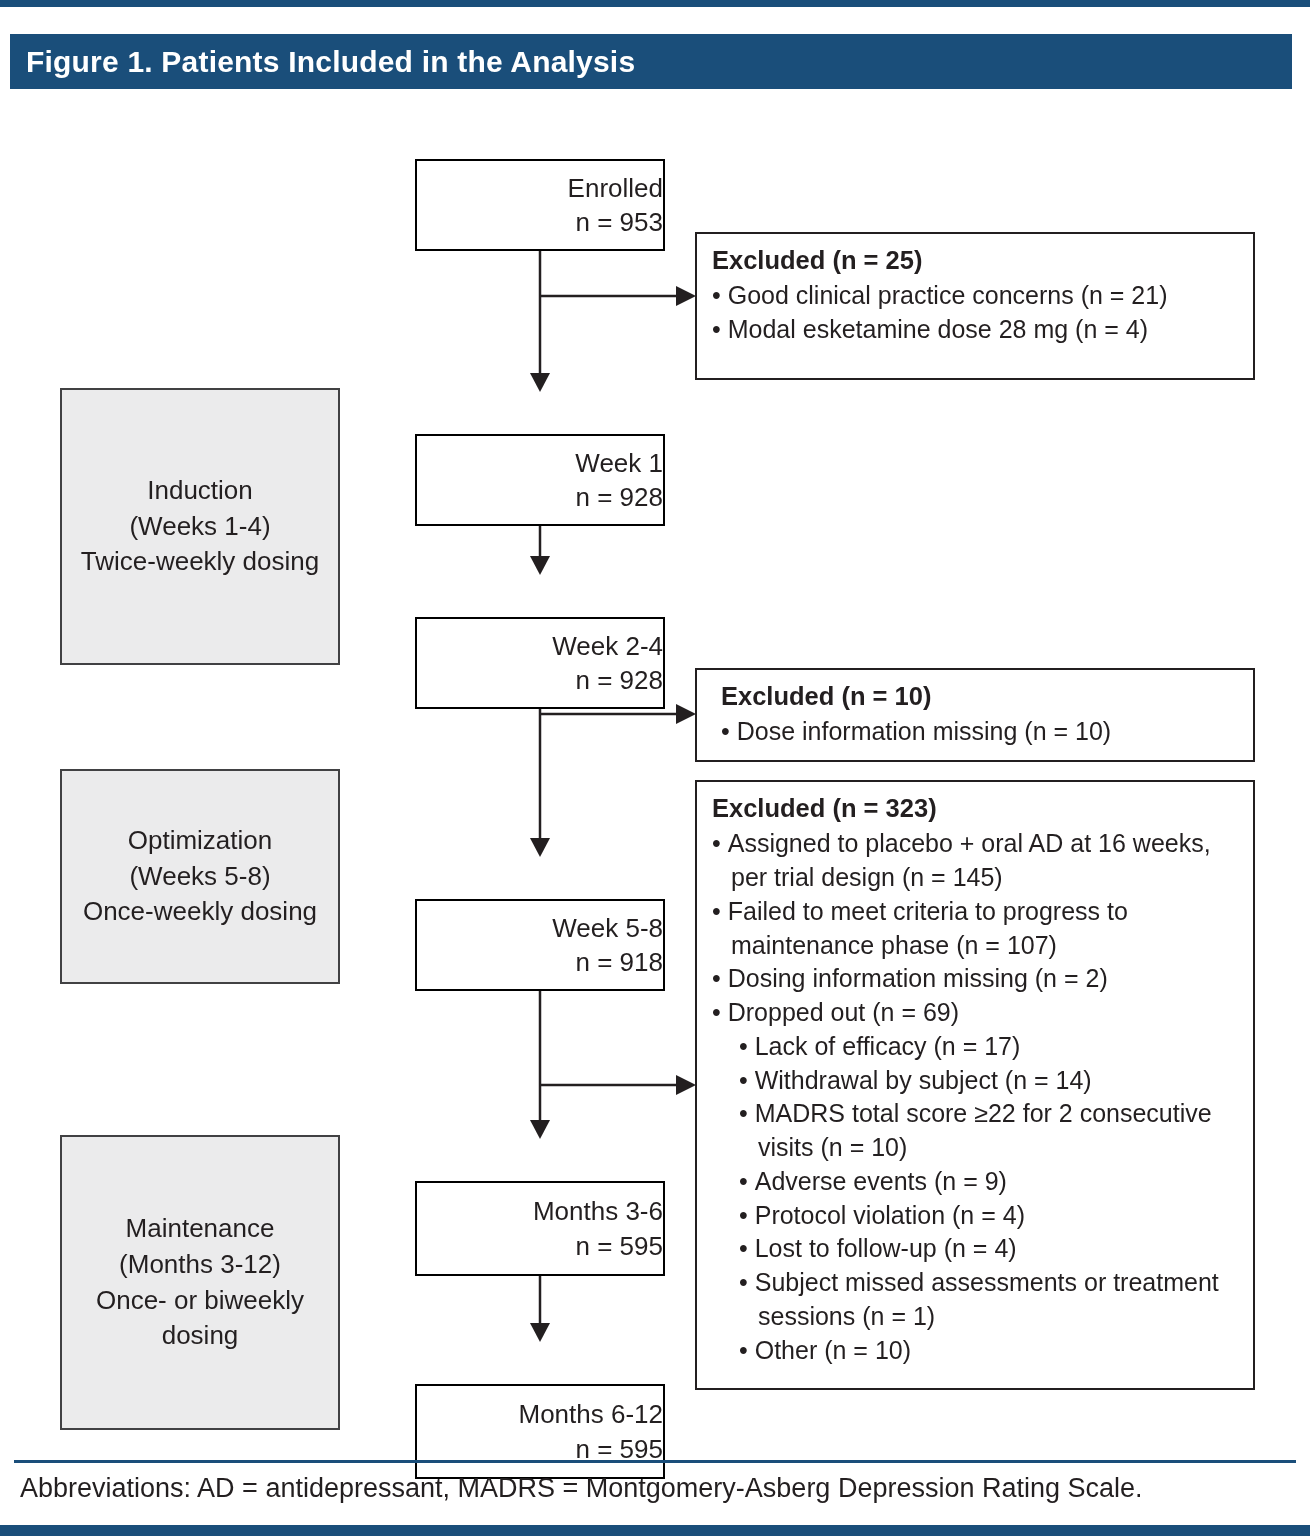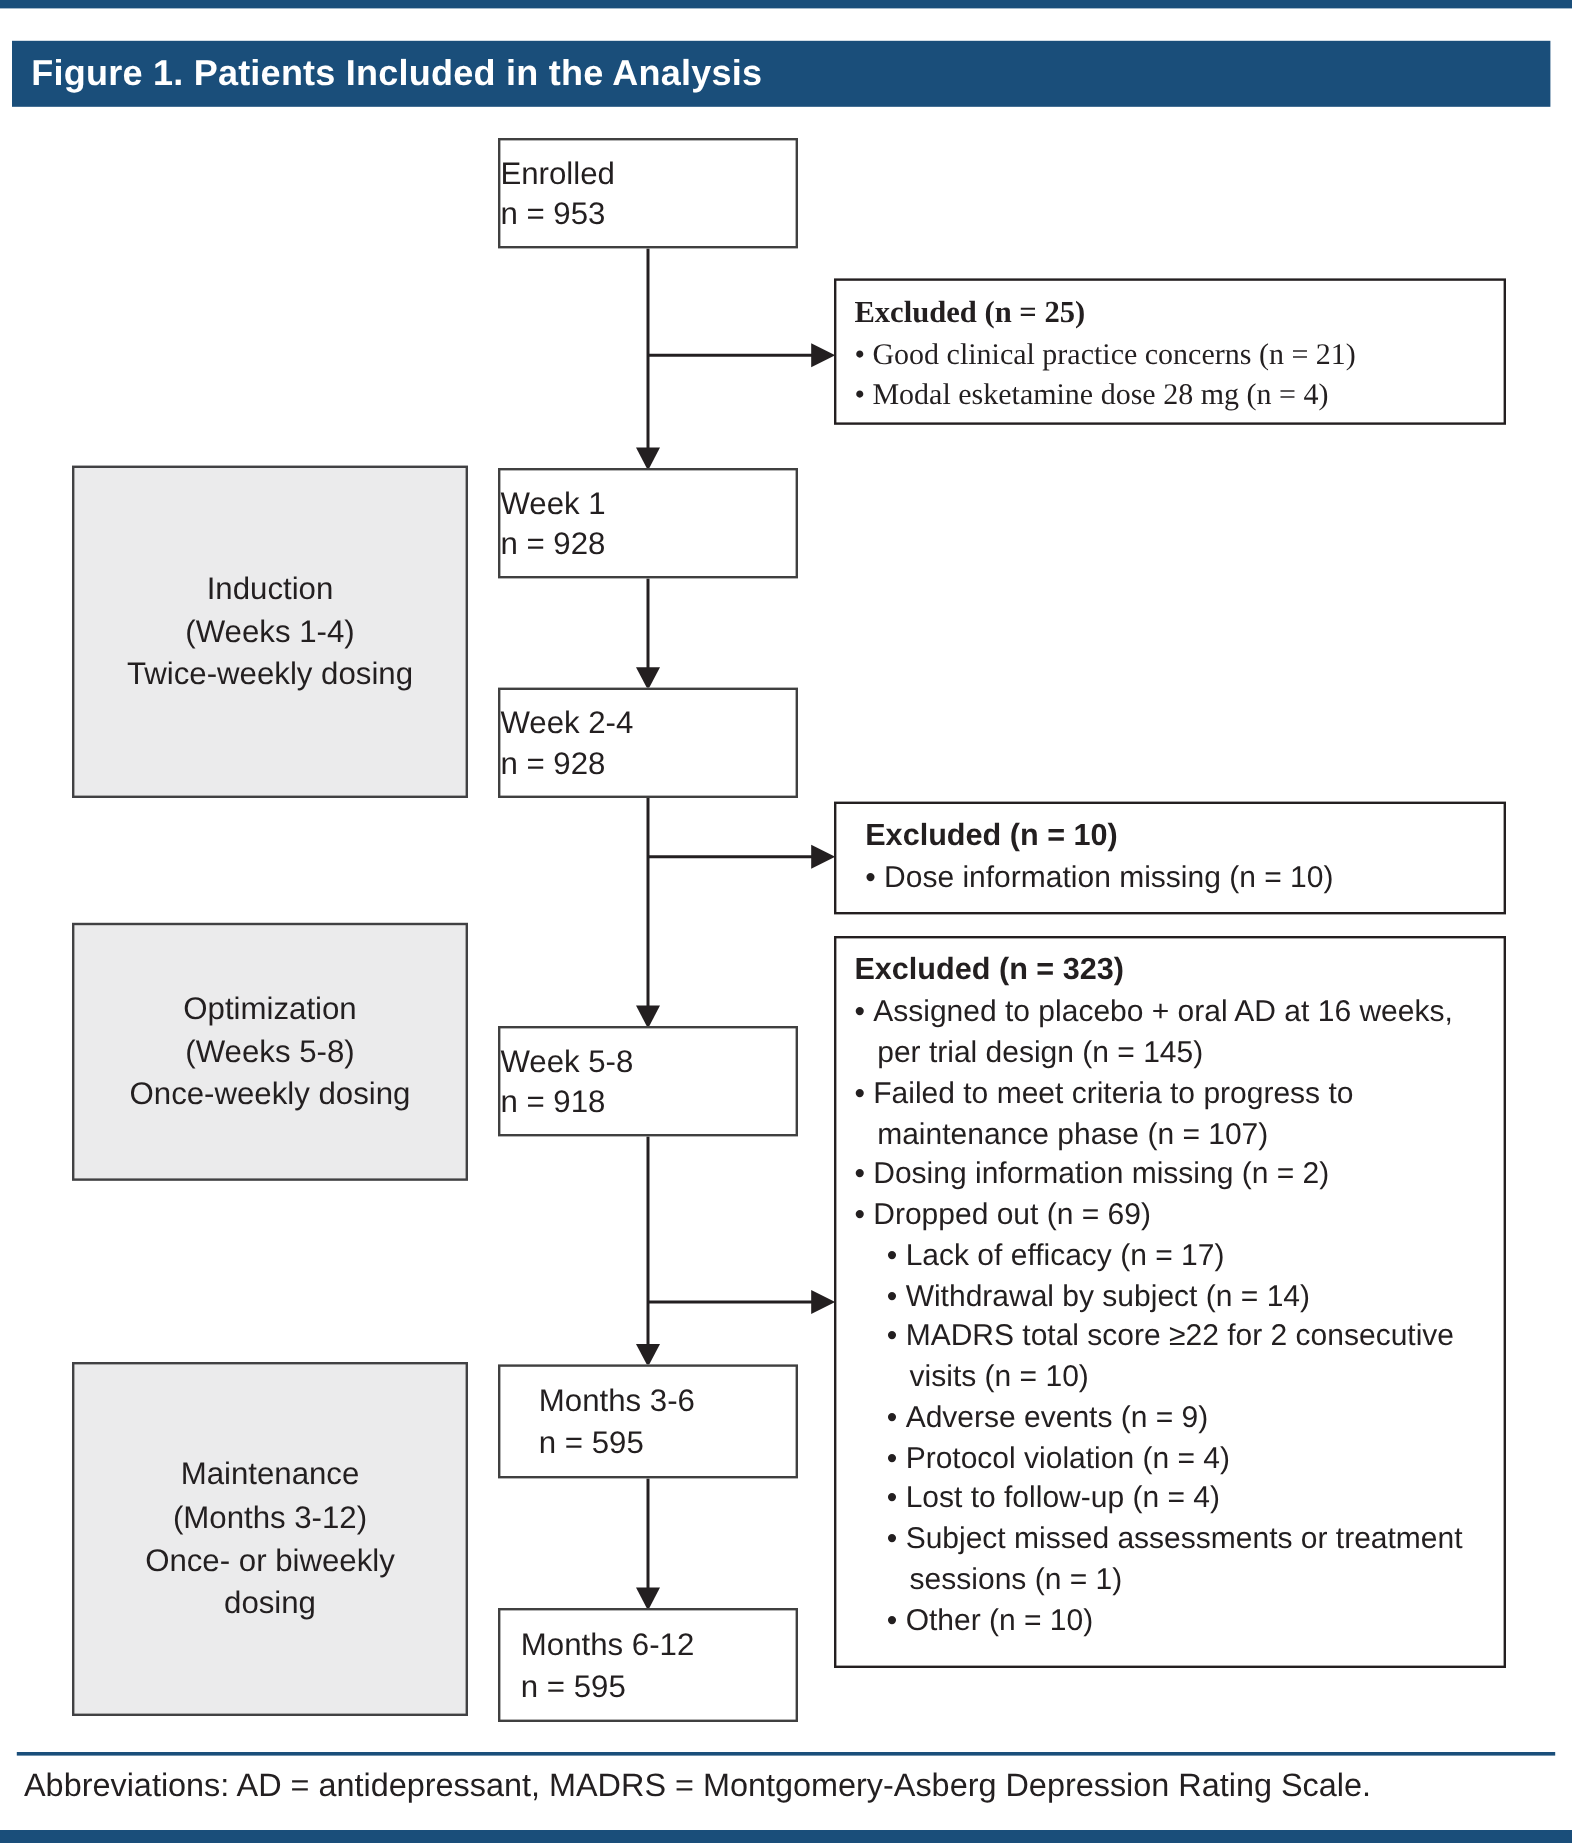--- a/index.html
+++ b/index.html
@@ -17,48 +17,48 @@
     background: #1a4e7a; color: #ffffff;
     display: flex; align-items: center; padding-left: 16px;
     font-size: 30px; font-weight: bold; letter-spacing: .2px;
   }
   .connectors { position: absolute; left: 0; top: 0; pointer-events: none; }
   .connectors line    { stroke: #231f20; stroke-width: 2.5; }
   .connectors polygon { fill: #231f20; }
 
   .flow-box {
     position: absolute; left: 415px; width: 250px;
-    background: #ffffff; border: 2px solid #404040;
-    display: flex; flex-direction: column; align-items: flex-start; justify-content: center;
-    font-size: 26px; line-height: 1.32; text-align: center;
+    background: #ffffff; border: 2px solid #000000;
+    display: flex; flex-direction: column; align-items: flex-end; justify-content: center;
+    font-size: 26px; line-height: 1.32; text-align: center; margin-top: 44px;
   }
   #fb-0 { top: 115px;  height: 92px; }
   #fb-1 { top: 390px;  height: 92px; }
   #fb-2 { top: 573px;  height: 92px; }
   #fb-3 { top: 855px;  height: 92px; }
   #fb-4 { top: 1137px; height: 95px; padding-left: 32px; }
   #fb-5 { top: 1340px; height: 95px; padding-left: 17px; }
 
   .phase-box {
-    position: absolute; left: 60px; width: 330px;
+    position: absolute; left: 60px; width: 280px;
     background: #ebebec; border: 2px solid #414143;
     display: flex; flex-direction: column; align-items: center; justify-content: center;
     font-size: 26px; line-height: 1.38; text-align: center;
   }
   #ph-0 { top: 388px;  height: 277px; }
   #ph-1 { top: 769px;  height: 215px; }
   #ph-2 { top: 1135px; height: 295px; }
 
   .excl-box {
     position: absolute; left: 695px; width: 560px;
     background: #ffffff; border: 2px solid #231f20;
     padding: 9px 14px 8px 15px;
     font-size: 25px; line-height: 1.35;
   }
-  #ex-0 { top: 232px; height: 122px; font-family: Liberation Serif, serif; }
+  #ex-0 { top: 232px; height: 148px; }
   #ex-1 { top: 668px; height: 94px; padding-left: 24px;  }
   #ex-2 { top: 780px; height: 610px; }
   .excl-title { font-weight: bold; font-size: 25.5px; margin-bottom: 2px; }
   .excl-list { list-style: none; }
   .excl-list li { padding-left: 19px; text-indent: -19px; }
   .excl-list li::before { content: "\2022\00a0"; }
   .excl-list li.lv2 { margin-left: 27px; }
 
   .foot-rule { position: absolute; left: 14px; top: 1460px; width: 1282px; height: 3px; background: #1a4e7a; }
   .abbrev { position: absolute; left: 20px; top: 1473px; width: 1276px; font-size: 27px; }

